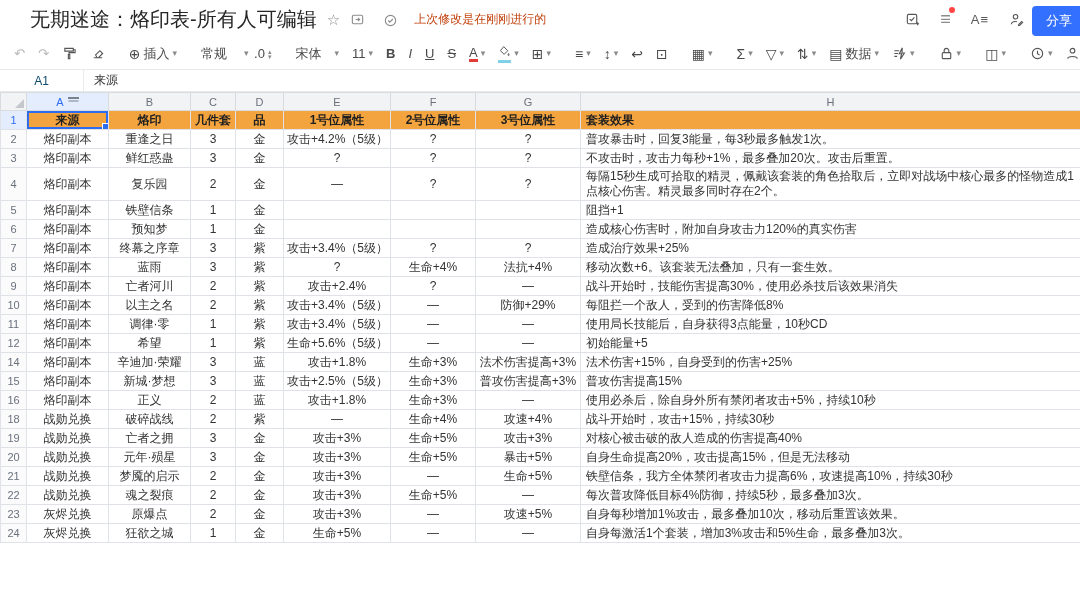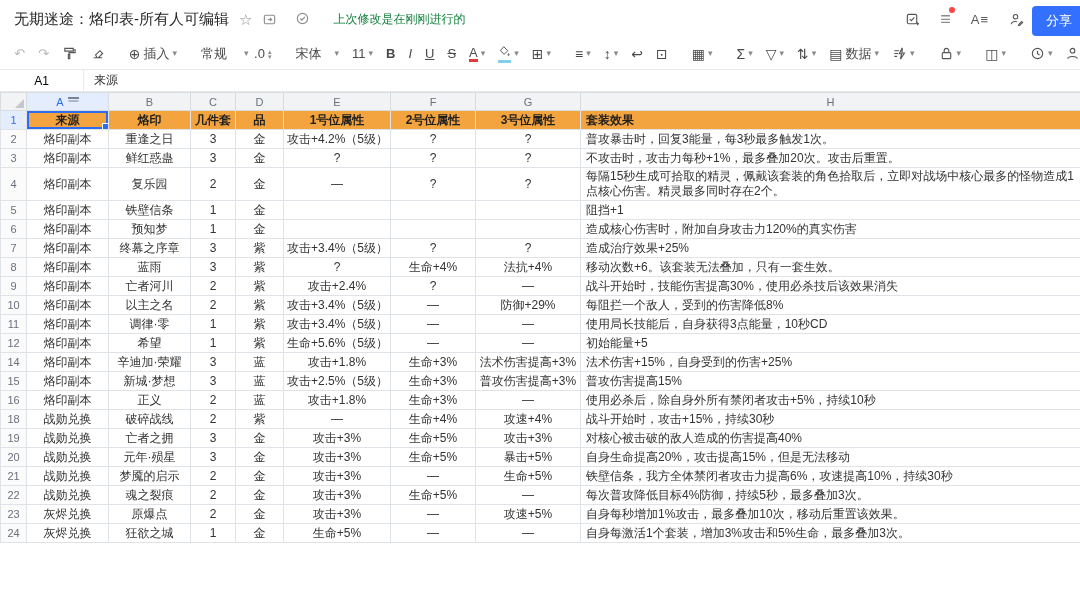--- a/index.html
+++ b/index.html
@@ -2,23 +2,23 @@
 <html><head>
 <meta charset="utf-8">
 <style>
   * { margin:0; padding:0; box-sizing:border-box; }
   html,body { width:1080px; height:600px; overflow:hidden; background:#fff;
     font-family:"Liberation Sans","DejaVu Sans",sans-serif; }
   
   .topbar { height:38px; display:flex; align-items:center; justify-content:space-between;
     padding:0 0 0 14px; position:relative; background:#fff; }
   .tb-left { display:flex; align-items:center; gap:10px; }
-  .doc-title { font-size:15px; color:#262626; }
+  .doc-title { font-size:20px; color:#262626;margin-left:16px; }
   .ticon { color:#8c8c8c; font-size:15px; line-height:1; display:inline-flex; align-items:center; cursor:pointer; }
-  .save-status { display:flex; align-items:flex-start; gap:23px; color:#15803d; font-size:12px; margin-left:8px; }
+  .save-status { display:flex; align-items:flex-end; gap:16px; color:#c2410c; font-size:12px; margin-left:8px; }
   .tb-right { display:flex; align-items:center; gap:20px; padding-right:56px; }
   .menu-wrap { position:relative; }
   .red-dot { position:absolute; top:-3px; right:-4px; width:6px; height:6px; border-radius:50%; background:#f44; }
   .share-btn { position:absolute; right:-8px; top:6px; background:#3370ff; color:#fff; font-size:13px;
     padding:6px 16px 6px 14px; border-radius:4px; border:none; cursor:pointer; }
   .a-style { font-size:13px; color:#5a5a5a; letter-spacing:1px; }
   
   .toolbar { height:32px; display:flex; align-items:center; padding:0 8px; gap:1px;
     border-bottom:1px solid #e9eaec; color:#4a4a4a; font-size:13px; }
   .tbtn { display:inline-flex; align-items:center; gap:3px; padding:3px 6px; border-radius:3px;
@@ -31,21 +31,21 @@
   .fontcol { position:relative; padding-bottom:2px; }
   .fontcol:after { content:""; position:absolute; left:0; right:0; bottom:-1px; height:3px; background:#e23c39; }
   .fillcol { position:relative; padding-bottom:2px; }
   .fillcol:after { content:""; position:absolute; left:0; right:0; bottom:-1px; height:3px; background:#7fd0e8; }
   .ddtext { min-width:52px; }
   .updown { display:inline-flex; flex-direction:column; font-size:7px; line-height:5px; color:#8a8a8a; }
   svg.ic { stroke:#555; fill:none; stroke-width:1.2; width:15px; height:15px; }
   svg.ic-g { stroke:#8c8c8c; }
   
   .fxbar { height:22px; display:flex; align-items:stretch; border-bottom:1px solid #e9eaec; font-size:12px; color:#333; }
-  .namebox { width:84px; display:flex; align-items:center; justify-content:center; border-right:1px solid #e9eaec; color:#000000; }
+  .namebox { width:84px; display:flex; align-items:center; justify-content:center; border-right:1px solid #e9eaec; color:#0c4a6e; }
   .fxval { display:flex; align-items:center; padding-left:10px; }
   
   table { border-collapse:collapse; table-layout:fixed; width:1080px; font-size:12px; }
   td, th { border:1px solid #dfe2e6; height:19px; padding:0 3px; overflow:hidden;
     white-space:nowrap; text-align:center; font-weight:normal; color:#333; vertical-align:middle; }
   tr.letters th { background:#f2f3f5; color:#69707c; font-size:11px; height:18px; border-color:#d9dcdf; }
   tr.letters th.active { background:#e3edfd; color:#2d6cee; }
   th.corner { background:#f2f3f5; position:relative; }
   th.corner:after { content:""; position:absolute; right:2px; bottom:2px; border-style:solid;
     border-width:0 0 9px 9px; border-color:transparent transparent #c4c8cd transparent; }

